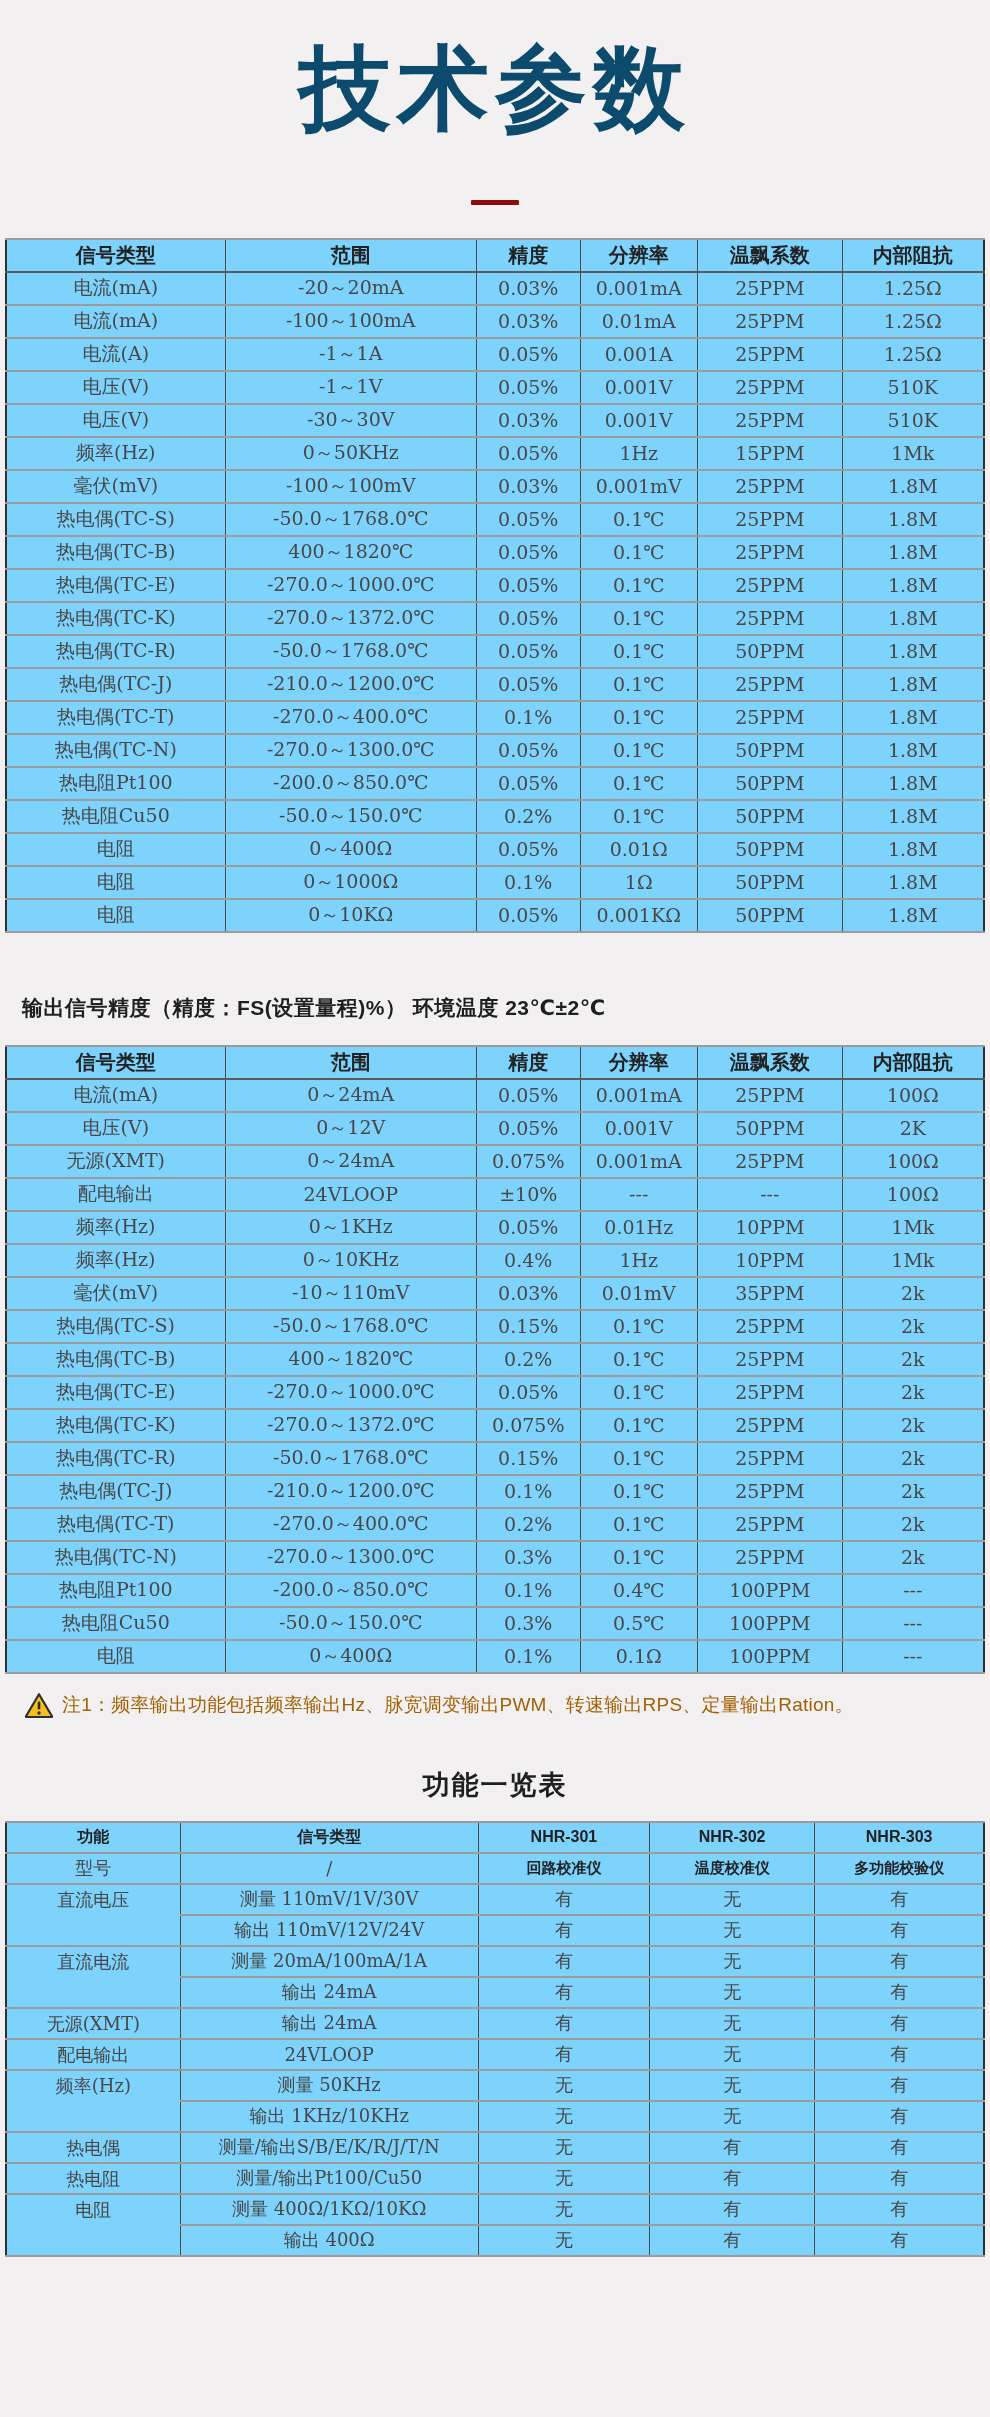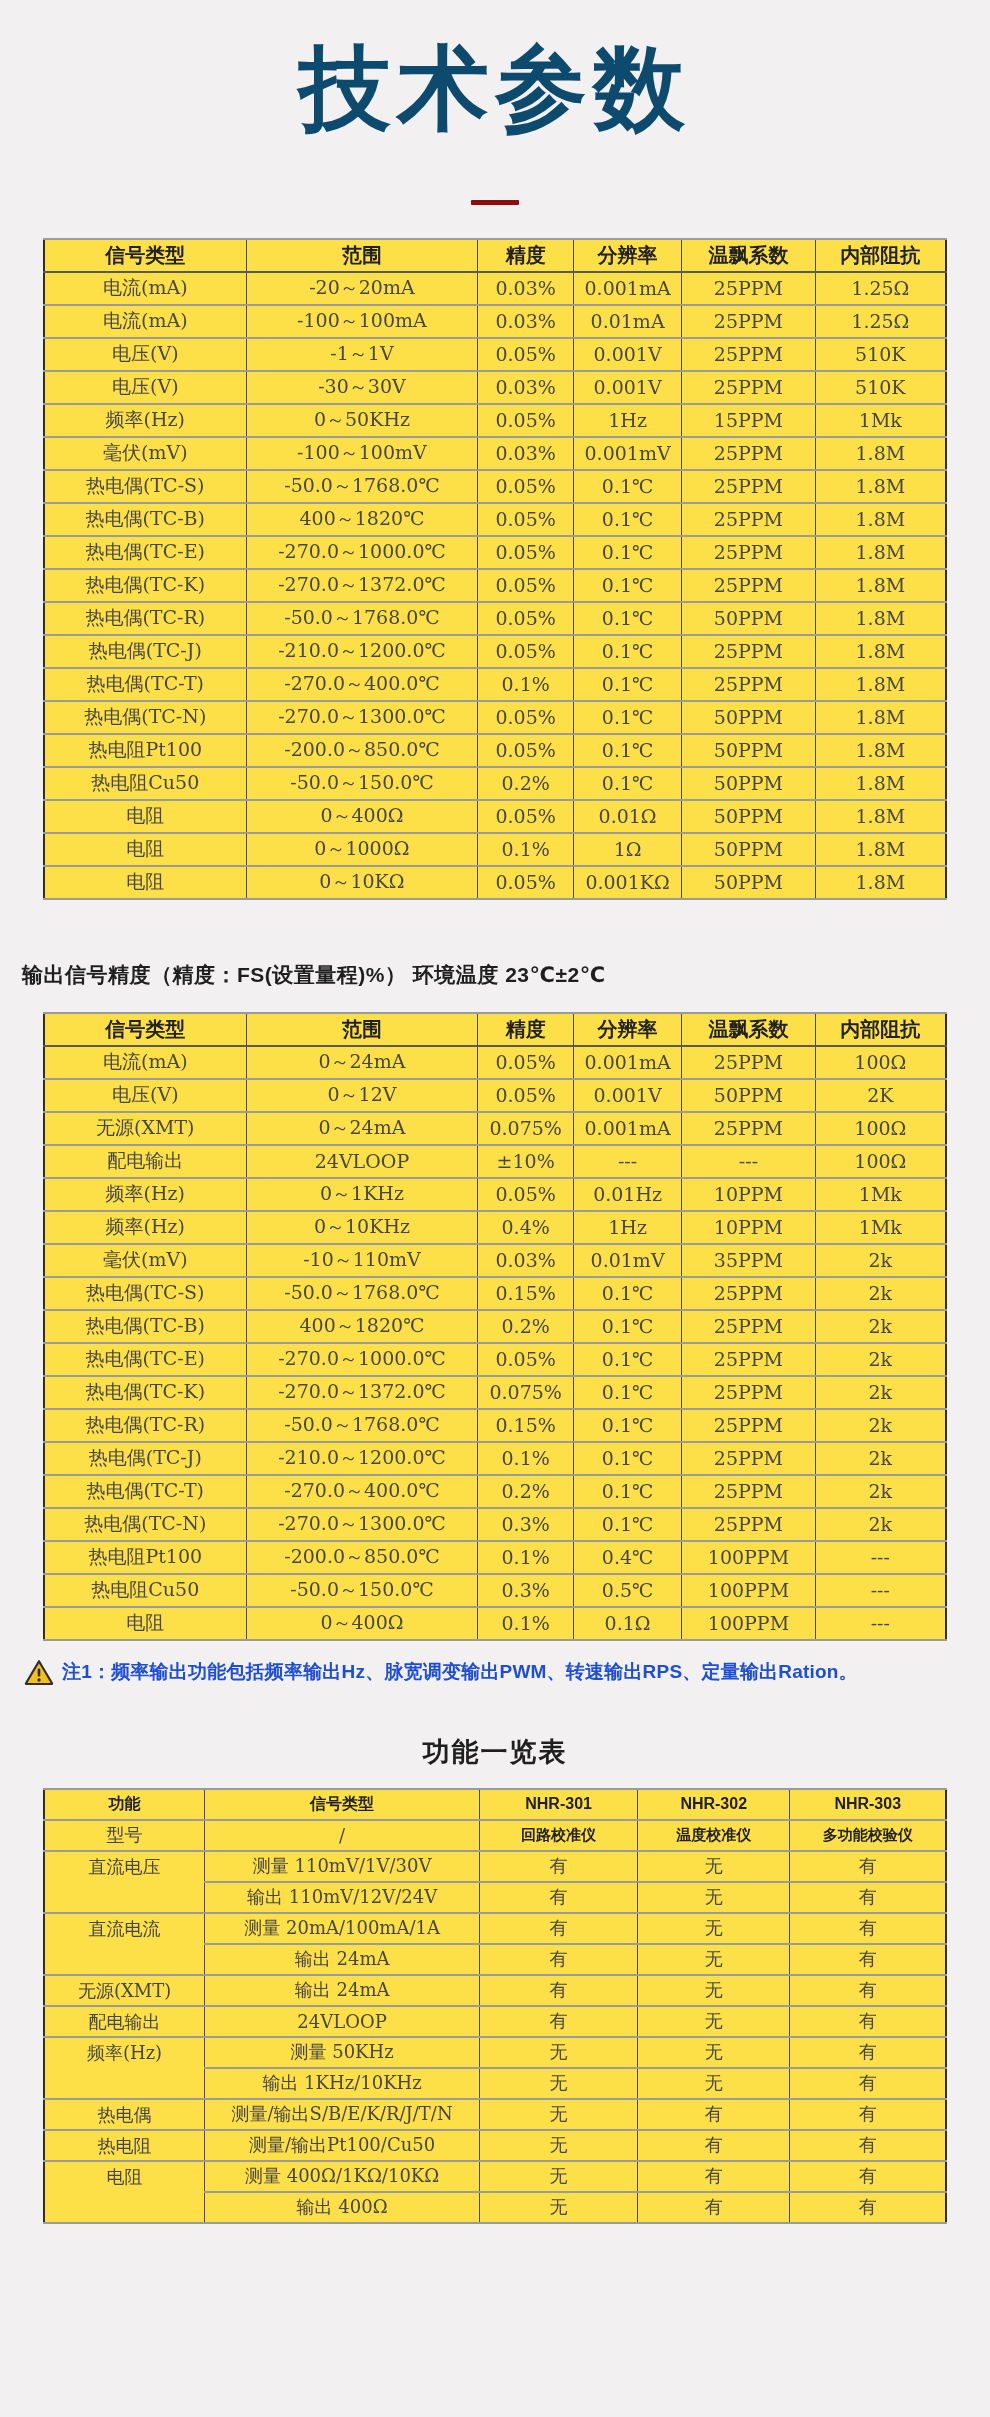--- a/index.html
+++ b/index.html
@@ -24,23 +24,23 @@
   }
   .sec-heading{
     margin:62px 22px 0 22px;
     font-size:21px;line-height:26px;
     font-weight:bold;color:#1f1f1f;
     letter-spacing:0.5px;
   }
   table{
     border-collapse:collapse;
     table-layout:fixed;
-    width:904px;
+    width:980px;
     margin:33px auto 0 auto;
-    background:#fde047;
+    background:#7dd3fc;
     border:2px solid #2e2e2e;
   }
   th,td{
     border-left:1px solid #4a4a4a;
     border-right:1px solid #4a4a4a;
     border-top:2px solid #9b9b9b;
     border-bottom:2px solid #9b9b9b;
     text-align:center;
     vertical-align:middle;
     padding:0 2px;
@@ -65,21 +65,21 @@
   .spec-table col.c6{width:14.5%}
 
   #table2{margin-top:24px;}
 
   .note-row{
     display:flex;align-items:center;
     margin:18px 0 0 24px;
   }
   .note-row .warn{flex:0 0 auto;margin-right:8px;display:block;}
   .note-text{
-    font-size:19px;font-weight:bold;color:#1d4ed8;
+    font-size:19px;font-weight:normal;color:#a16207;
     letter-spacing:0.2px;
   }
   .center-heading{
     margin:50px 0 0 0;
     text-align:center;
     font-size:27px;line-height:32px;
     font-weight:bold;color:#1f1f1f;
     letter-spacing:2px;
   }
   .func-table{margin-top:20px;}
@@ -146,20 +146,28 @@
         </tr>
         <tr>
           <td>电流(mA)</td>
           <td>-100～100mA</td>
           <td>0.03%</td>
           <td>0.01mA</td>
           <td>25PPM</td>
           <td>1.25Ω</td>
         </tr>
         <tr>
+          <td>电流(A)</td>
+          <td>-1～1A</td>
+          <td>0.05%</td>
+          <td>0.001A</td>
+          <td>25PPM</td>
+          <td>1.25Ω</td>
+        </tr>
+        <tr>
           <td>电压(V)</td>
           <td>-1～1V</td>
           <td>0.05%</td>
           <td>0.001V</td>
           <td>25PPM</td>
           <td>510K</td>
         </tr>
         <tr>
           <td>电压(V)</td>
           <td>-30～30V</td>

